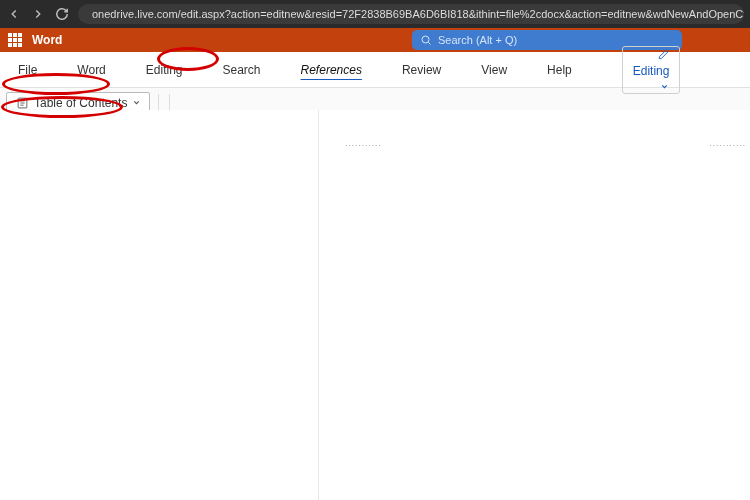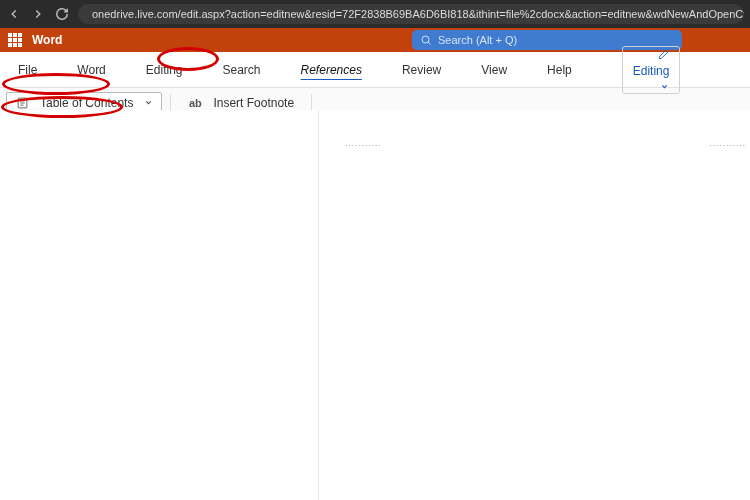--- a/index.html
+++ b/index.html
@@ -25,21 +25,21 @@
   .search-container input::placeholder { color: #d6e4f7; }
 
   
   .tabs-row { height: 36px; border-bottom: 1px solid #e1e1e1; display: flex; align-items: center; padding: 0 8px; gap: 20px; font-size: 12px; color: #333; }
   .tab { padding: 4px 10px; cursor: pointer; }
   .tab.active { font-weight: 400; font-style: italic; }
   .editing-btn { margin-left: 20px; border: 1px solid #d0d0d0; border-radius: 3px; padding: 2px 10px; color: #185abd; font-size: 12px; display: flex; align-items: flex-end; gap: 4px; cursor: pointer; flex-direction: column; }
 
   
   .ribbon { height: 30px; border-bottom: 1px solid #e1e1e1; display: flex; align-items: center; padding: 0 6px; gap: 6px; font-size: 12px; color: #333; background: #fafafa; }
-  .ribbon-btn { display: flex; align-items: center; gap: 11px; padding: 3px 8px; cursor: pointer; border: 1px solid transparent; border-radius: 2px; }
+  .ribbon-btn { display: flex; align-items: center; gap: 5px; padding: 3px 8px; cursor: pointer; border: 1px solid transparent; border-radius: 2px; }
   .ribbon-btn.open { border: 1px solid #bbb; background: #fff; }
   .vdiv { width: 1px; height: 18px; background: #ddd; margin: 0 2px; }
   .icon-box { width: 14px; height: 14px; display: flex; align-items: center; justify-content: center; }
 
   
   .dropdown { position: absolute; top: 110px; left: 4px; width: 128px; background: #fff; border: 1px solid #ccc; box-shadow: 0 4px 10px rgba(0,0,0,.12); font-size: 11px; }
   .dd-item { display: flex; align-items: center; gap: 8px; padding: 5px 8px; cursor: pointer; color: #333; }
   .dd-item.disabled { color: #b0b0b0; cursor: default; }
 
   
@@ -137,24 +137,20 @@
           <line x1="8" y1="12" x2="16" y2="12"></line>
           <line x1="8" y1="16" x2="14" y2="16"></line>
         </svg>
       </span>
     <span>Table of Contents</span>
     <svg width="9" height="9" viewBox="0 0 24 24" fill="none" stroke="#555" stroke-width="3">
         <polyline points="6 9 12 15 18 9"></polyline>
       </svg>
   </div>
   <div class="vdiv"></div>
-  <div class="ribbon-btn">
-    <span class="icon-box" style="font-size:11px;color:#555;font-weight:600">ab</span>
-    <span>Insert Footnote</span>
-  </div>
   <div class="vdiv"></div>
 </div>
 
 <div class="dropdown">
   <div class="dd-item">
     <span class="icon-box">
         <svg width="12" height="13" viewBox="0 0 24 24" fill="none" stroke="#555" stroke-width="1.6">
           <rect x="4" y="3" width="16" height="18" rx="1"></rect>
           <line x1="8" y1="8" x2="16" y2="8"></line>
           <line x1="8" y1="12" x2="16" y2="12"></line>

